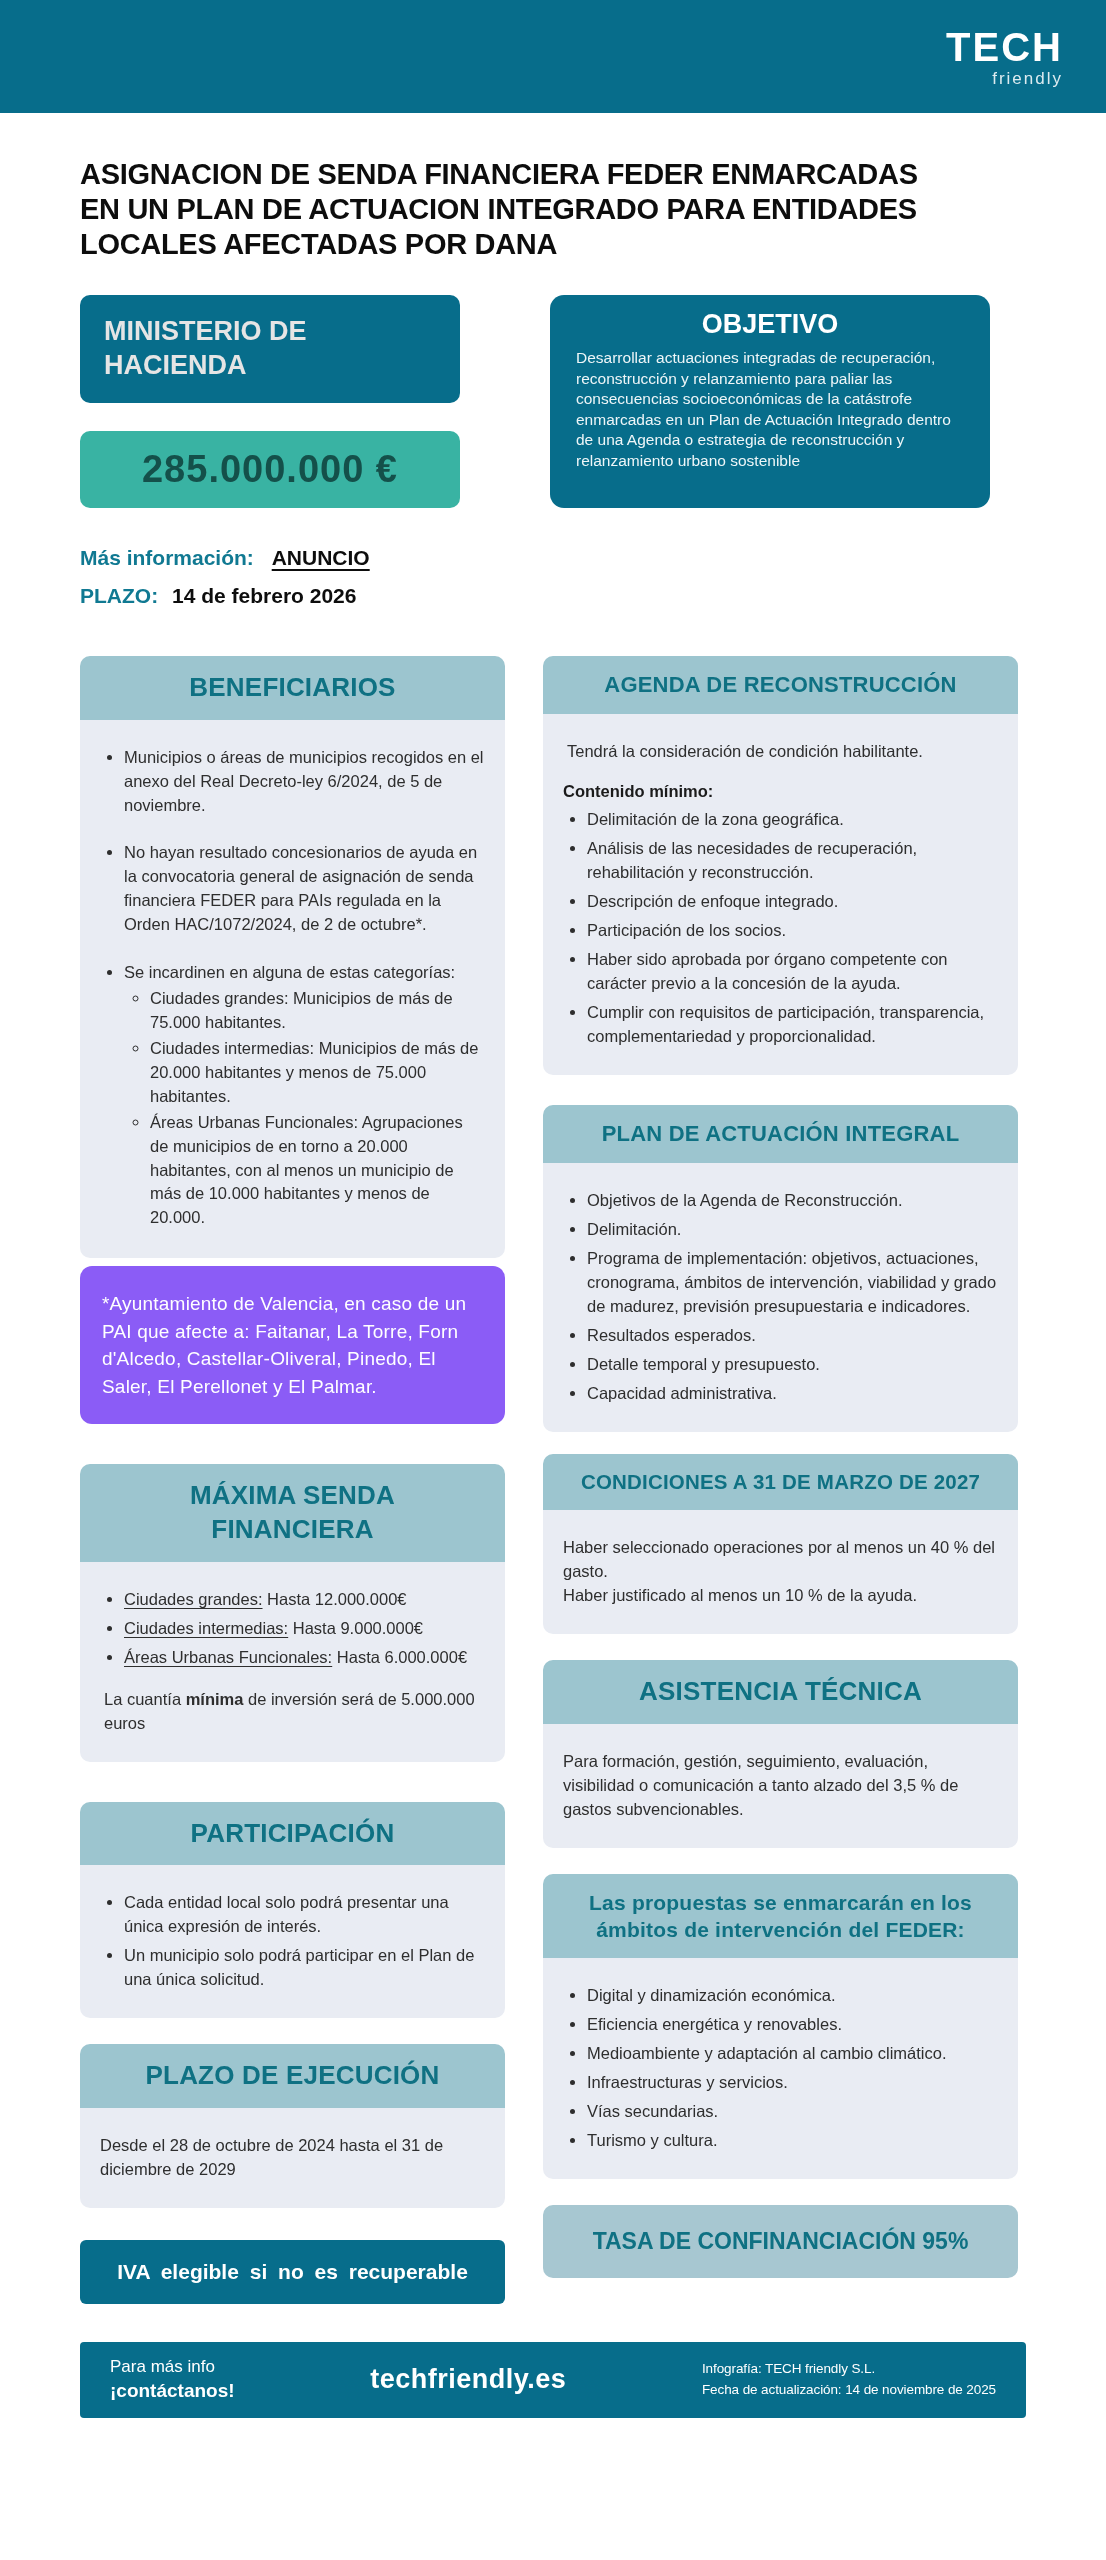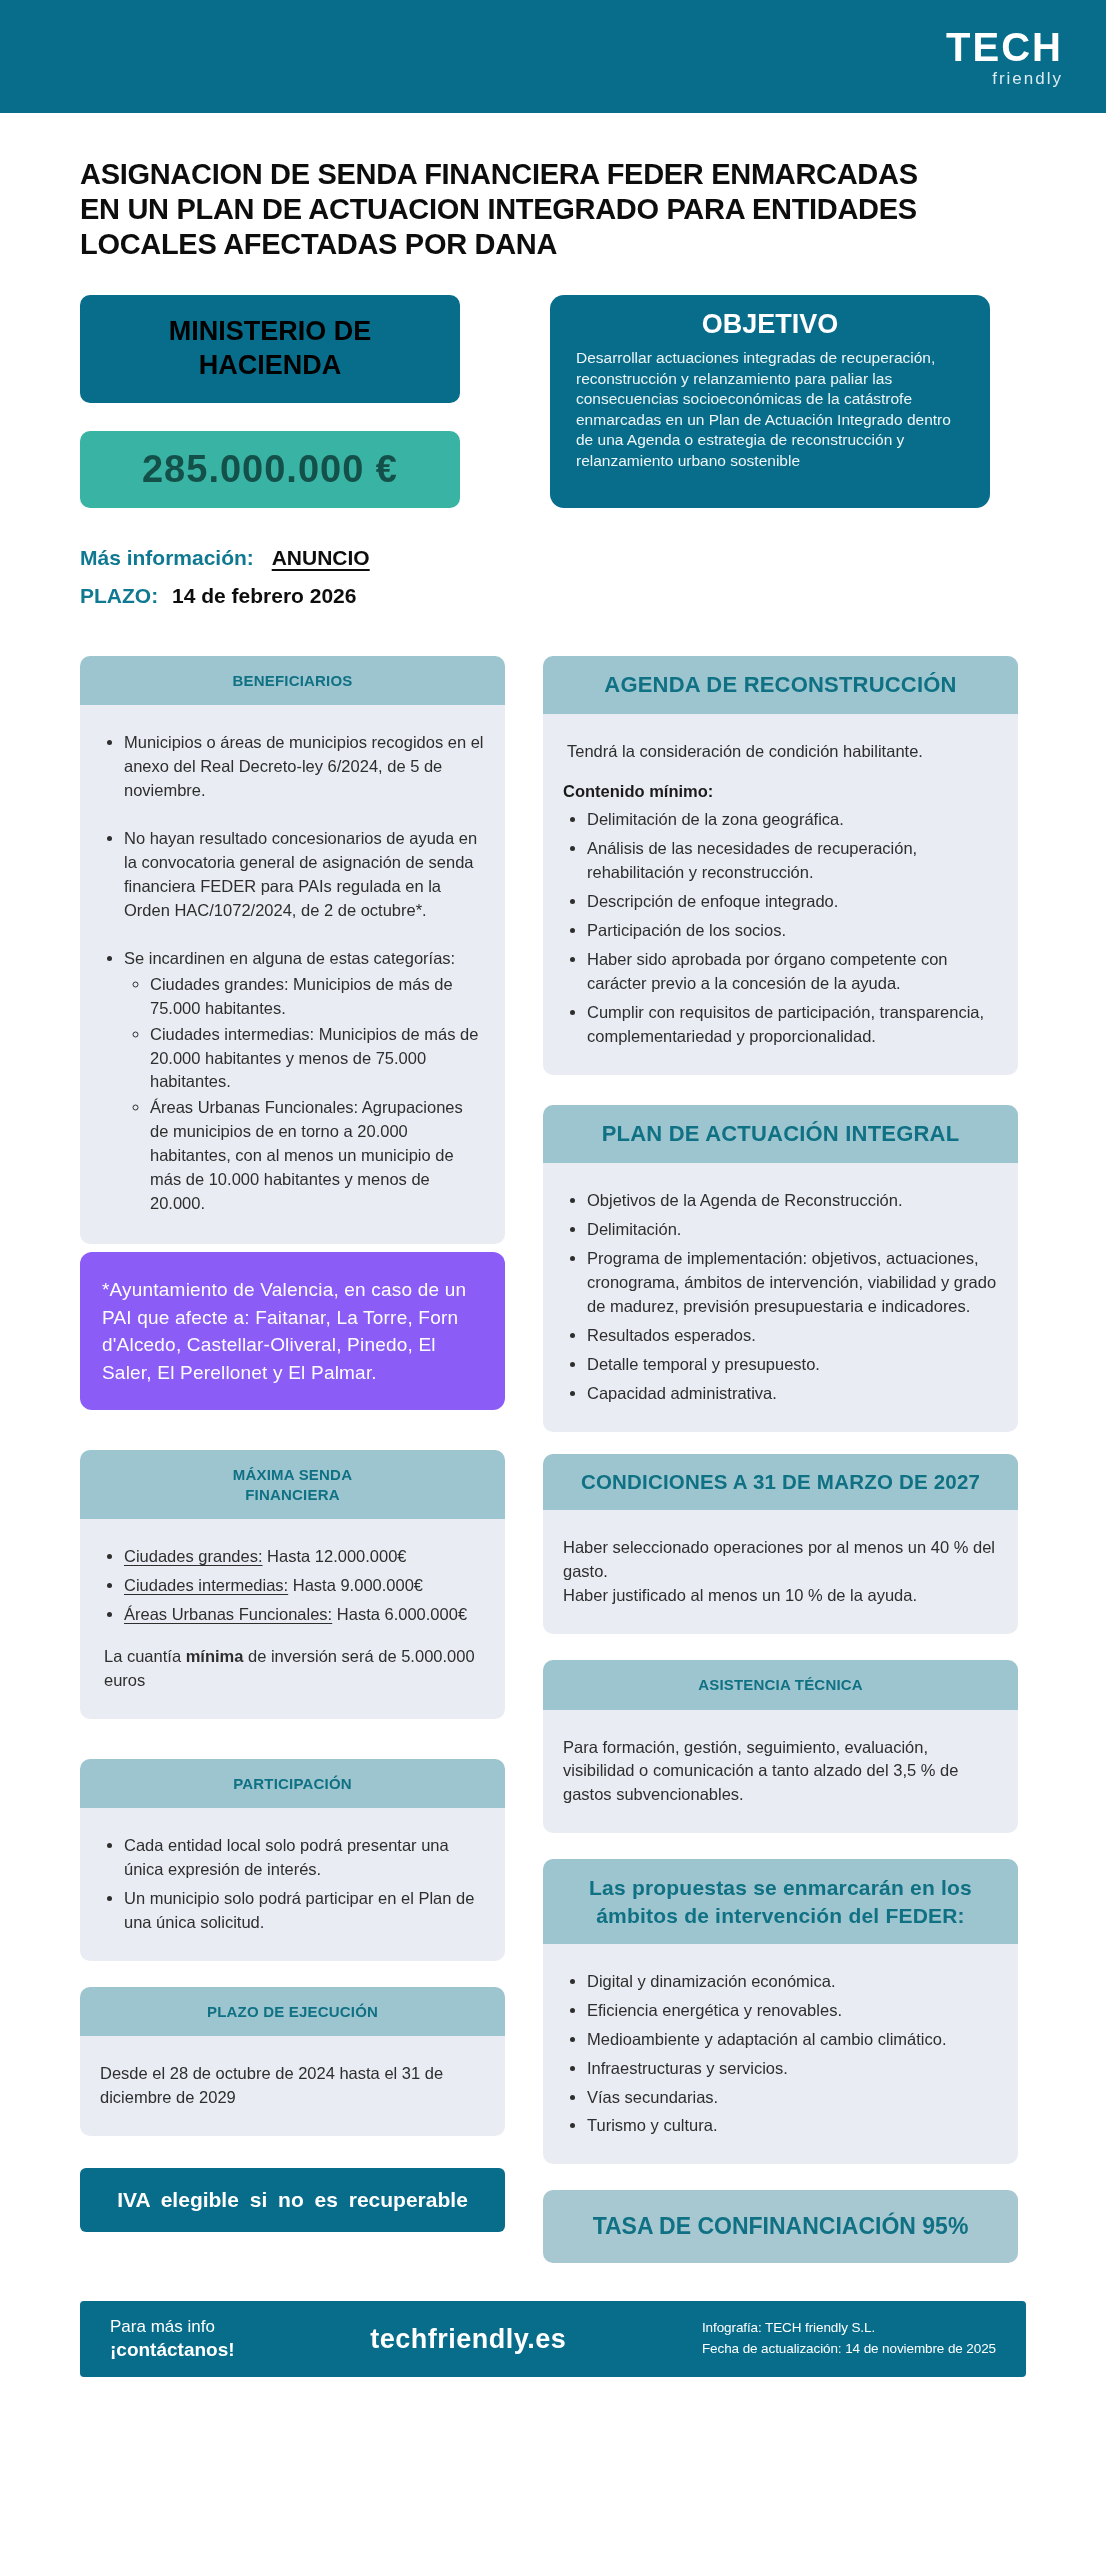--- a/index.html
+++ b/index.html
@@ -13,40 +13,40 @@
   .brand-top { font-size:40px; font-weight:bold; letter-spacing:2px; display:block; }
   .brand-sub { font-size:17px; font-weight:normal; color:#dcebf0; letter-spacing:2px; display:block; margin-top:3px; }
 
   .content { padding:0 80px; }
 
   
   .page-title { margin-top:44px; font-size:29px; line-height:1.2; font-weight:bold; color:#0d0d0d; letter-spacing:-0.3px; }
 
   
   .top-grid { display:grid; grid-template-columns:380px 440px; column-gap:90px; margin-top:34px; align-items:start; }
-  .ministry-box { background:#076d8b; border-radius:10px; padding:20px 24px; text-align:center; color:#000000;
+  .ministry-box { background:#076d8b; border-radius:10px; padding:20px 24px; text-align:left; color:#e5e5e5;
                   font-size:27px; line-height:1.25; font-weight:bold; min-height:106px; display:flex; align-items:center; justify-content:center; }
   .amount-box { background:#39b3a3; border-radius:10px; margin-top:28px; padding:17px 10px; text-align:center;
                 color:#14504a; font-size:38px; font-weight:bold; letter-spacing:1px; }
   .info-line { margin-top:38px; font-size:21px; }
   .info-line + .info-line { margin-top:14px; }
   .info-label { color:#107992; font-weight:bold;margin-top:44px; }
   .info-link { color:#0d0d0d; font-weight:bold; text-decoration:underline; text-underline-offset:4px; margin-left:12px; }
   .info-value { color:#0d0d0d; font-weight:bold; margin-left:8px; }
 
   .objective-box { background:#076d8b; border-radius:14px; padding:14px 26px 20px; color:#eef6f8; min-height:213px; }
   .objective-title { text-align:center; color:#ffffff; font-size:27px; font-weight:bold; margin-bottom:8px; }
   .objective-body { font-size:15.5px; line-height:1.32; }
 
   
   .columns { display:grid; grid-template-columns:425px 475px; column-gap:38px; margin-top:48px; align-items:start; }
 
   .section { margin-bottom:0; }
   .section-header { background:#9cc5cf; border-radius:10px 10px 0 0; padding:15px 10px; text-align:center;
-                    color:#0f7183; font-weight:bold; font-size:15px; line-height:1.3; letter-spacing:0.2px; }
+                    color:#0f7183; font-weight:bold; font-size:26px; line-height:1.3; letter-spacing:0.2px; }
   .section-header.fs22 { font-size:22px; }
   .section-header.fs20 { font-size:20.5px; }
   .section-header.sentence { font-size:21px; }
   .section-body { background:#e9ecf3; border-radius:0 0 10px 10px; padding:26px 20px; font-size:16.5px; line-height:1.45; color:#2e2e2e; }
 
   ul.b-list { list-style:disc; padding-left:24px; }
   ul.b-list > li { margin-bottom:24px; }
   ul.b-list > li:last-child { margin-bottom:0; }
   ul.sub-list { list-style:circle; padding-left:26px; margin-top:2px; }
   ul.sub-list > li { margin-bottom:2px; }

